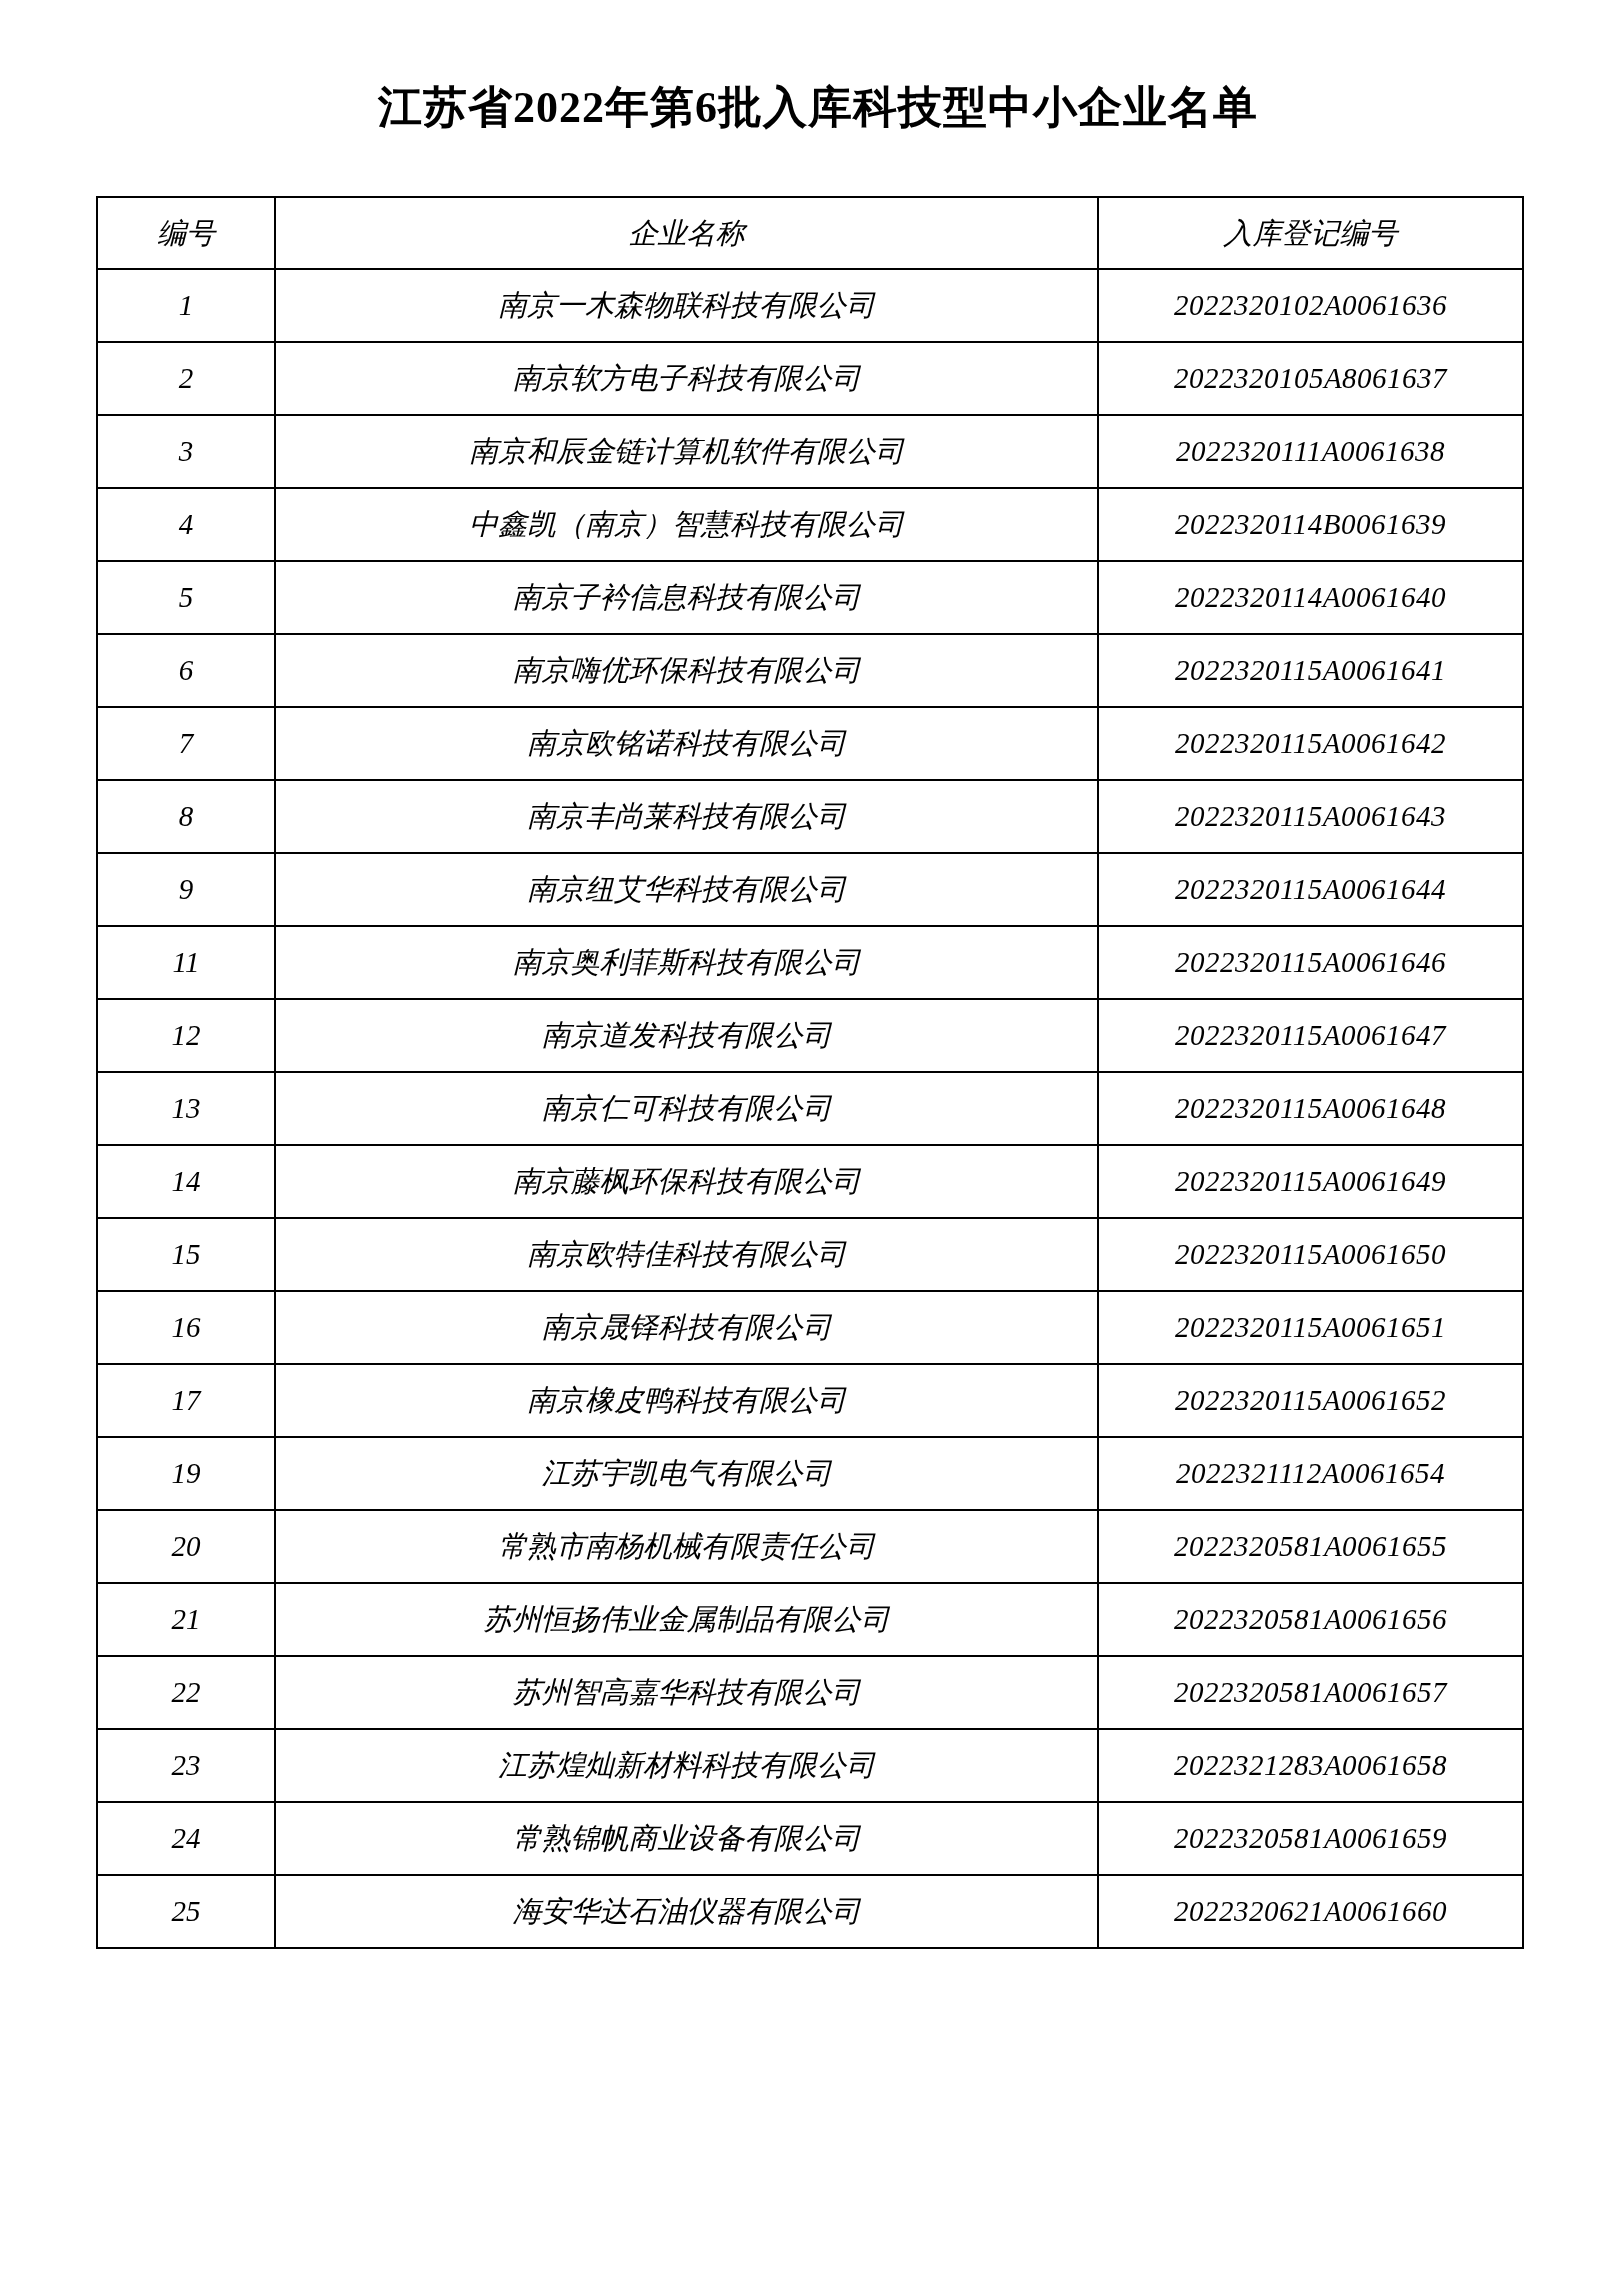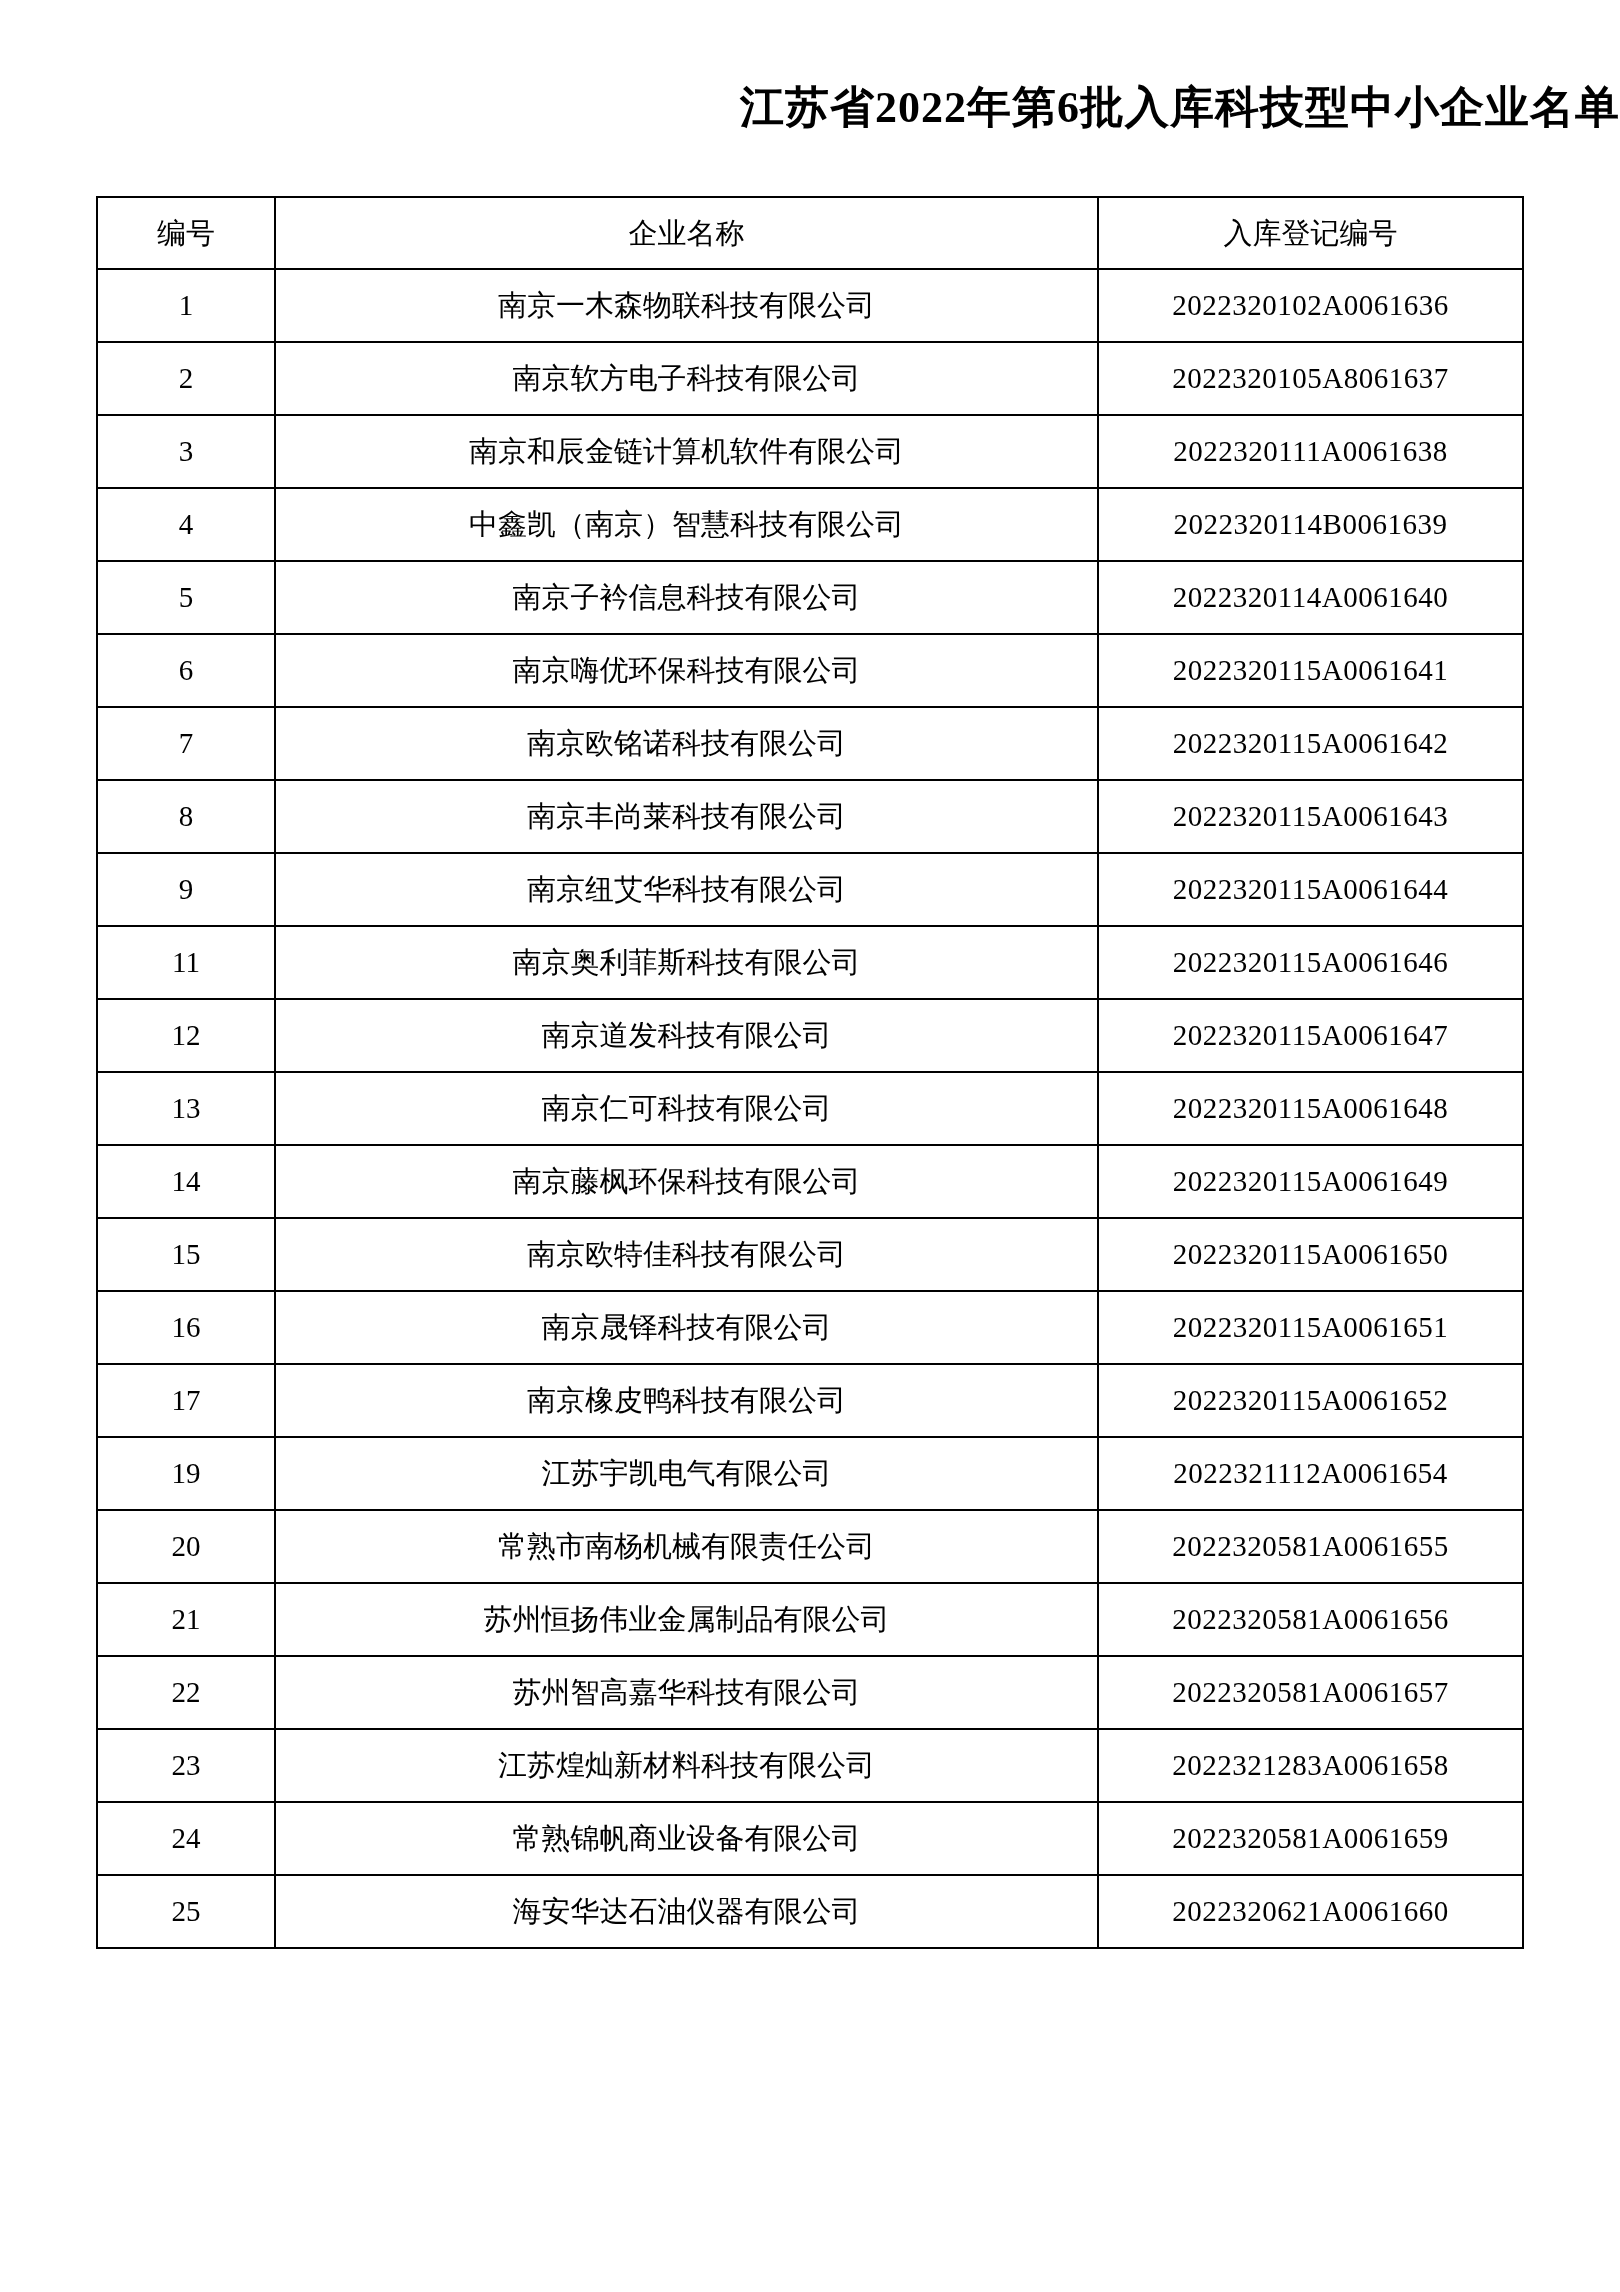--- a/index.html
+++ b/index.html
@@ -15,32 +15,33 @@
     overflow: hidden;
   }
   .page {
     position: relative;
     width: 1620px;
     height: 2293px;
   }
   .title {
     margin: 0;
     padding-top: 78px;
-    text-align: right;
+    text-align: center;
     font-size: 44px;
     font-weight: 700;
     letter-spacing: 1px;
     font-family: "Liberation Serif", "DejaVu Serif", serif;
     padding-left: 16px;
   }
   table.company-table {
     border-collapse: collapse;
     table-layout: fixed;
     margin: 59px 0 0 96px;
     width: 1427px;
+    font-style: italic;
   }
   col.c-no   { width: 178px; }
   col.c-name { width: 823px; }
   col.c-code { width: 425px; }
   .company-table th,
   .company-table td {
     border-left: 2px solid #000;
     border-right: 2px solid #000;
     border-top: 2.9px solid #000;
     border-bottom: 2.9px solid #000;

